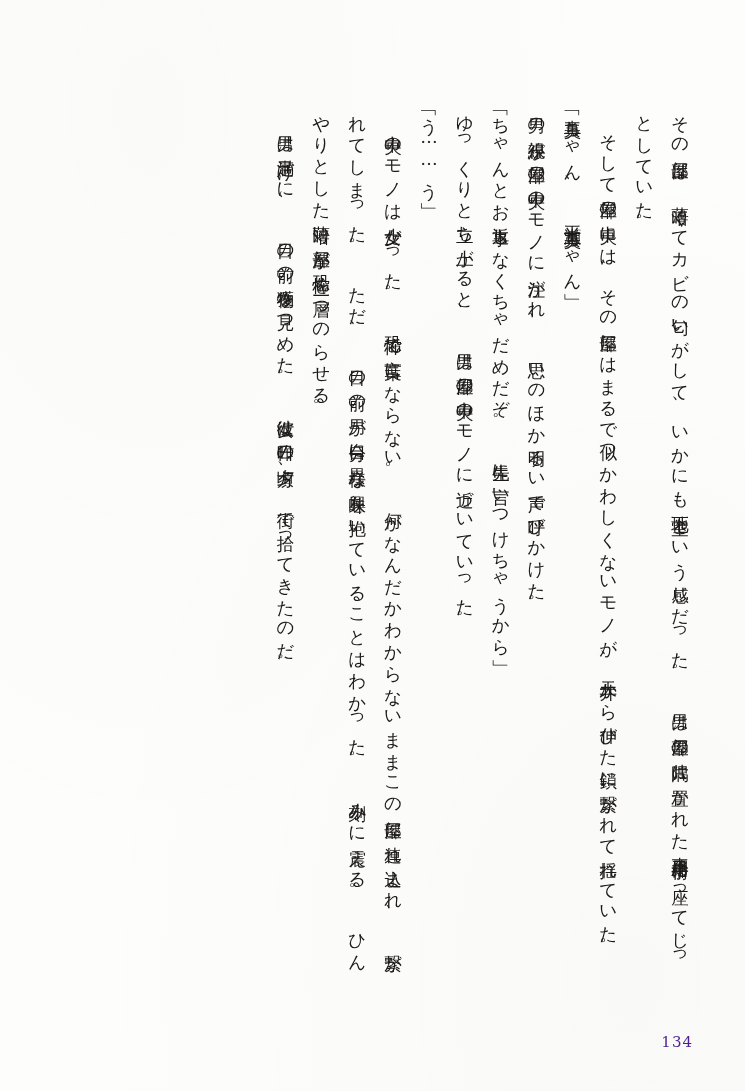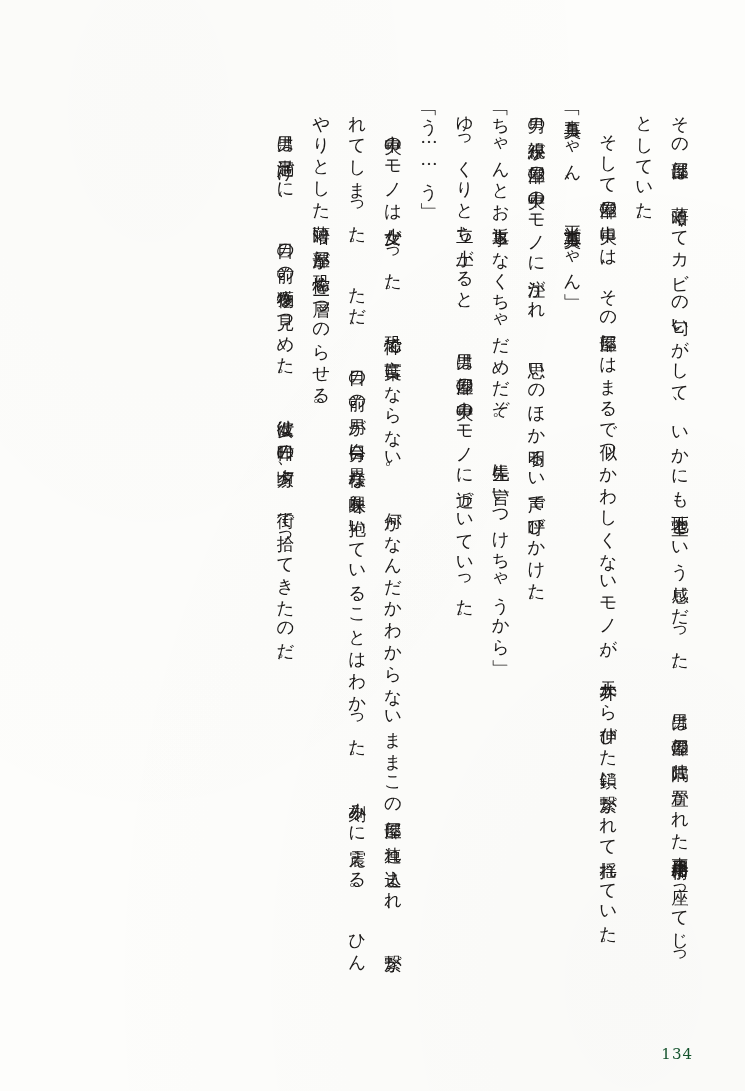--- a/index.html
+++ b/index.html
@@ -47,25 +47,25 @@
     margin: 0;
     padding: 0;
     text-indent: 1em;
   }
   #text-body p.noindent {
     text-indent: 0;
   }
   .page-number {
     position: absolute;
     right: 52px;
-    bottom: 28px;
+    bottom: 40px;
     font-family: "DejaVu Serif", serif;
     font-size: 15px;
     letter-spacing: 1px;
-    color: #14532d;
+    color: #4c1d95;
   }
 </style>
 </head>
 <body>
 
 <div id="page">
 
   <div id="text-body">
     <p class="noindent">その部屋は、薄暗くてカビの匂いがして、いかにも地下室という感じだった。　男は部屋の片隅に置かれた事務用椅子に座ってじっとしていた。</p>
     <p>そして部屋の中央には、その部屋にはまるで似つかわしくないモノが、天井から伸びた鎖に繋がれて揺れていた。</p>

